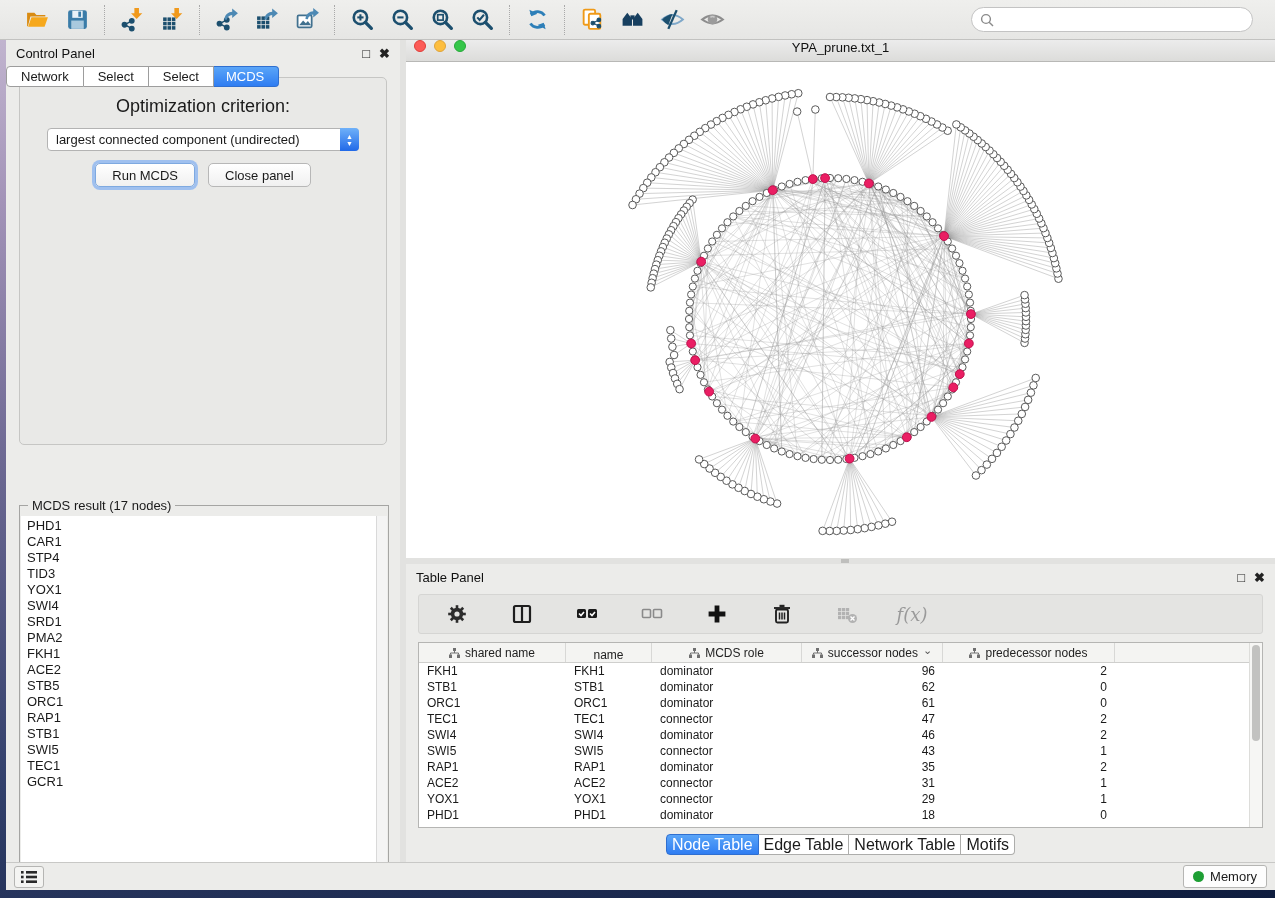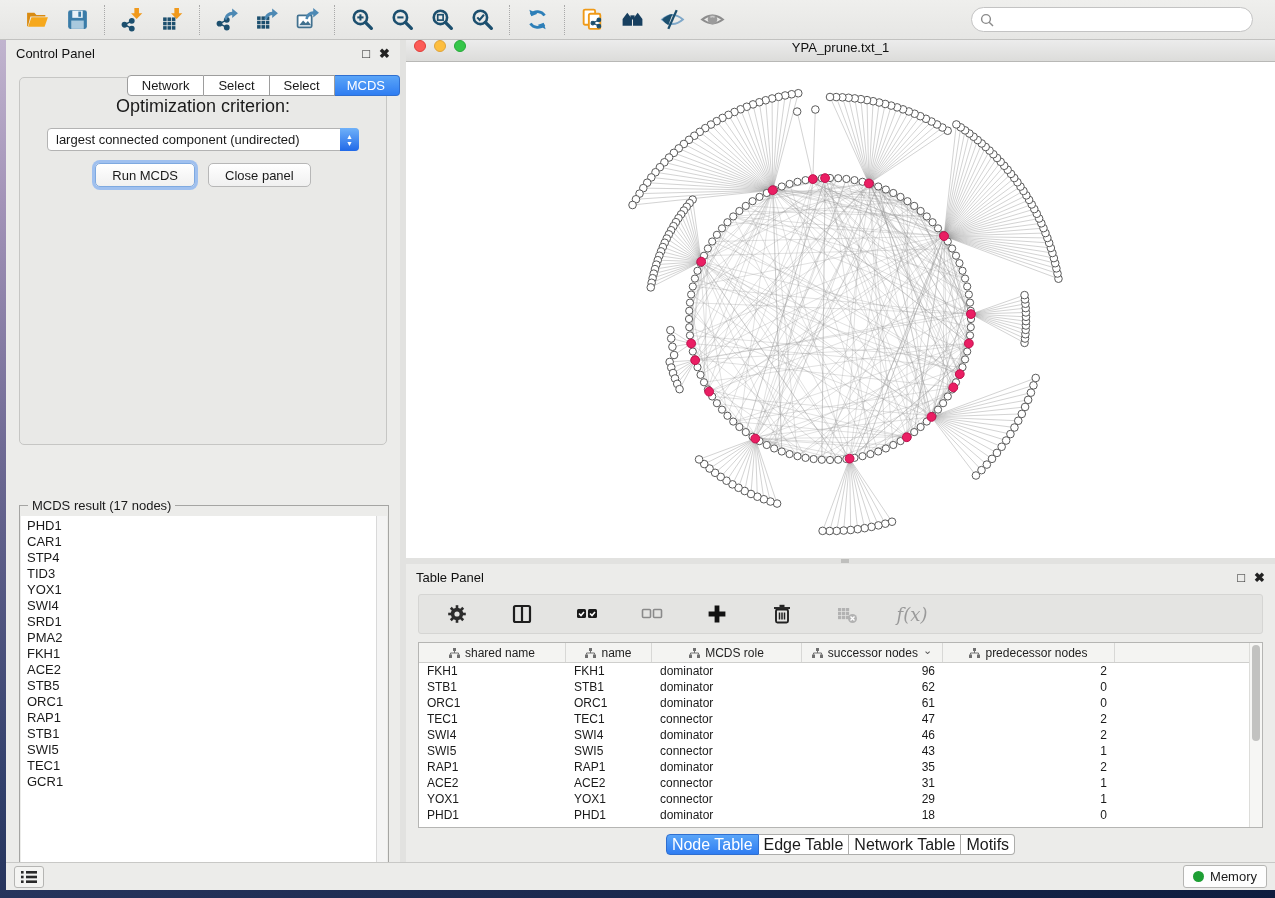--- a/index.html
+++ b/index.html
@@ -22,21 +22,21 @@
   
   .mainwrap { position:absolute; left:6px; top:40px; width:1269px; height:850px; background:#ececea; }
 
   
   .cpanel { position:absolute; left:0; top:0; width:394px; height:822px; background:#ececea; }
   .panel-head { height:26px; display:flex; align-items:center; padding:0 10px; }
   .panel-title { font-size:13px; color:#111; }
   .winbtns { margin-left:auto; display:flex; gap:9px; align-items:center; }
   .winbtn { font-size:13px; color:#222; cursor:pointer; line-height:1; }
   .winbtn.close { font-weight:bold; }
-  .cp-tabs { display:flex; justify-content:flex-end; margin-top:9px; position:relative; z-index:2; }
+  .cp-tabs { display:flex; justify-content:flex-start; margin-top:0; position:relative; z-index:2; }
   .cp-tab { height:21px; padding:0 14px; background:#fff; border:1px solid #9d9d9d; border-left:none;
     display:flex; align-items:center; font-size:13px; cursor:pointer; }
   .cp-tab:first-child { border-left:1px solid #9d9d9d; border-radius:4px 0 0 4px; }
   .cp-tab:last-child { border-radius:0 4px 4px 0;padding-left:12px; }
   .cp-tab.active { background:linear-gradient(#5aa5f8,#2f7df2); color:#fff; border-color:#2f6fd0; }
   .cp-box { position:absolute; left:13px; right:13px; top:37px; height:368px; background:#e9e9e7;
     border:1px solid #c6c6c4; border-radius:5px; }
   .crit-label { text-align:center; margin-top:18px; font-size:18px; }
   .combo { margin:11px auto 0; width:312px; height:23px; background:#fff; border:1px solid #b3b3b3;
     border-radius:4px; display:flex; align-items:center; cursor:pointer; position:relative; }
@@ -1212,21 +1212,21 @@
               <svg class="hier" width="11" height="10" viewBox="0 0 11 10">
                 <g fill="#6f6f6f">
                   <rect x="4" y="0" width="3" height="3"></rect>
                   <rect x="0" y="6.5" width="3" height="3.5"></rect>
                   <rect x="8" y="6.5" width="3" height="3.5"></rect>
                 </g>
                 <path d="M5.5 3 v2 M1.5 6.5 v-1.5 h8 v1.5" stroke="#6f6f6f" fill="none" stroke-width="1"></path>
               </svg>
               <span>shared name</span>
             </div>
-            <div class="dt-hcell" style="width: 86px;">
+            <div class="dt-hcell" style="width: 86px; flex-direction: column;">
               <svg class="hier" width="11" height="10" viewBox="0 0 11 10">
                 <g fill="#6f6f6f">
                   <rect x="4" y="0" width="3" height="3"></rect>
                   <rect x="0" y="6.5" width="3" height="3.5"></rect>
                   <rect x="8" y="6.5" width="3" height="3.5"></rect>
                 </g>
                 <path d="M5.5 3 v2 M1.5 6.5 v-1.5 h8 v1.5" stroke="#6f6f6f" fill="none" stroke-width="1"></path>
               </svg>
               <span>name</span>
             </div>

